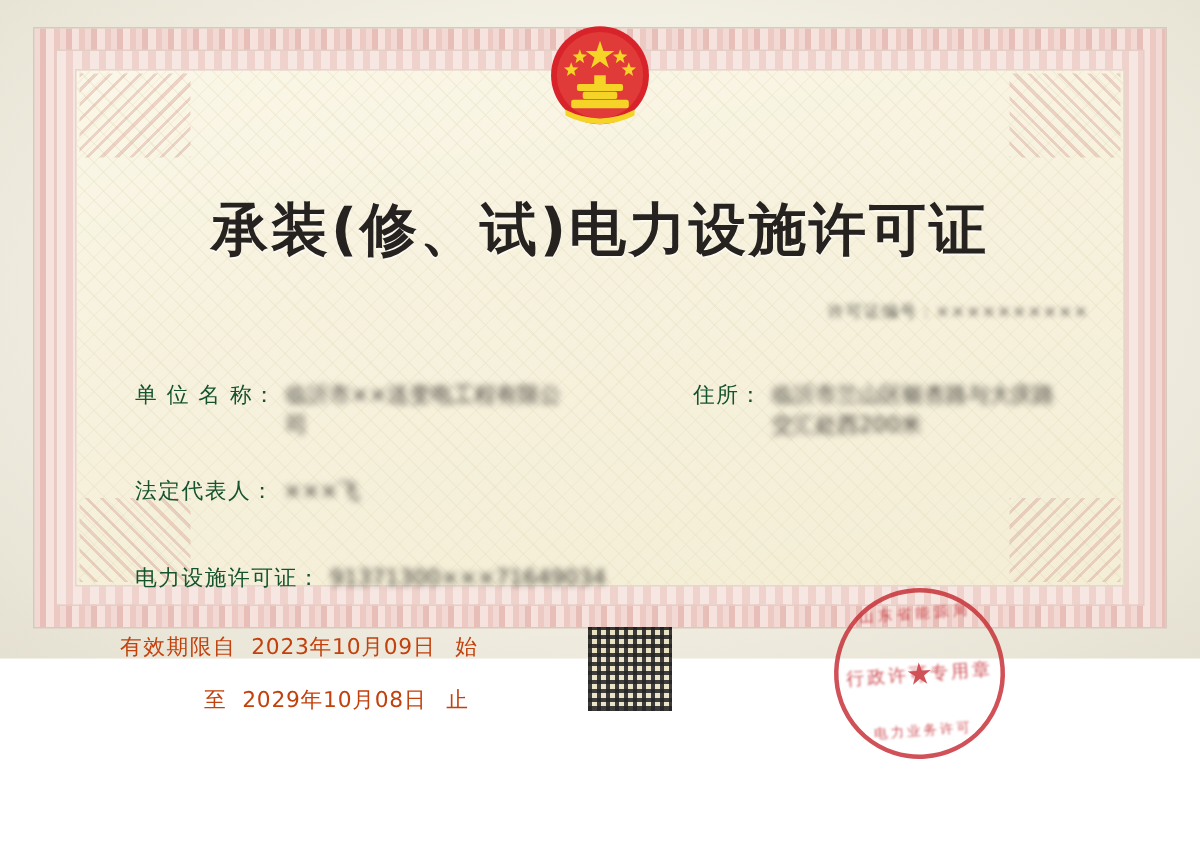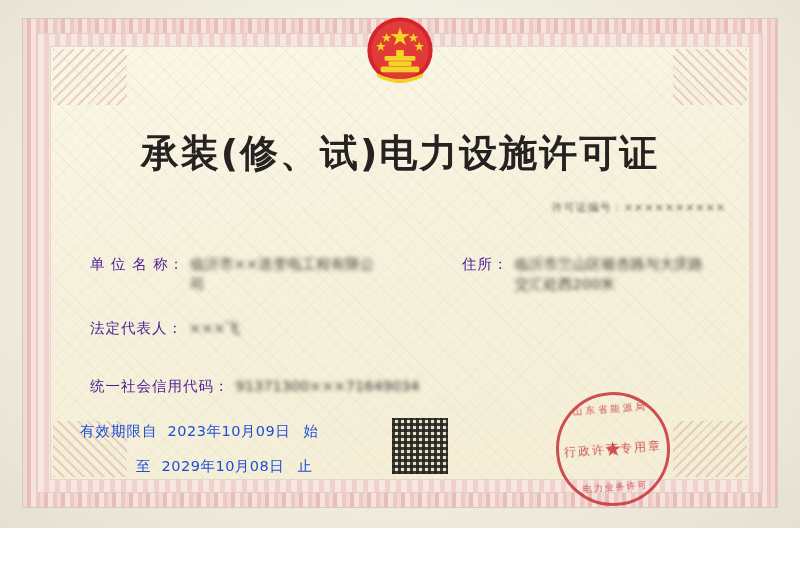--- a/index.html
+++ b/index.html
@@ -11,21 +11,21 @@
     width: 800px;
     height: 564px;
     overflow: hidden;
     font-family: "DejaVu Sans", sans-serif;
   }
 
   
   #certificate {
     position: relative;
     width: 800px;
-    height: 528px;
+    height: 439px;
     background: #f2efe4;
     box-sizing: border-box;
     text-decoration: underline;
   }
 
   
   #paper-vignette {
     position: absolute;
     inset: 0;
     background:
@@ -143,21 +143,21 @@
     position: absolute;
     display: flex;
     align-items: flex-start;
     font-size: 14.5px;
     color: #2b2723;
     line-height: 20px;
   }
   .field-label {
     white-space: nowrap;
     letter-spacing: 1px;
-    color: #4c1d95;
+    color: #14532d;
   }
   .field-value {
     margin-left: 6px;
     color: #1d1a17;
   }
   .redacted {
     filter: blur(2.1px);
     color: #3b3733;
     user-select: none;
   }
@@ -173,21 +173,21 @@
     line-height: 22px;
   }
   #row-credit-code { left: 28px; top: 280px; }
 
   
   #validity {
     position: absolute;
     left: 18px;
     top: 326px;
     font-size: 14.5px;
-    color: #1d4ed8;
+    color: #c2410c;
   }
   .validity-line {
     display: flex;
     align-items: baseline;
     margin-bottom: 16px;
   }
   .validity-key { letter-spacing: 1px; white-space: nowrap; }
   .validity-date {
     margin-left: 10px;
     min-width: 128px;
@@ -318,21 +318,21 @@
       <span class="field-value redacted">×××飞</span>
     </div>
 
     <div class="field-row" id="row-address">
       <span class="field-label">住所：</span>
       <span class="field-value redacted val-wrap">临沂市兰山区银杏路与大庆路交汇处西200米</span>
     </div>
 
 
     <div class="field-row" id="row-credit-code">
-      <span class="field-label">统一社会信用代码：</span>
+      <span class="field-label">电力设施许可证：</span>
       <span class="field-value redacted">91371300×××71649034</span>
     </div>
 
     <div id="validity">
       <div class="validity-line">
         <span class="validity-key">有效期限自</span>
         <span class="validity-date">2023年10月09日</span>
         <span class="validity-mark">始</span>
       </div>
       <div class="validity-line">

